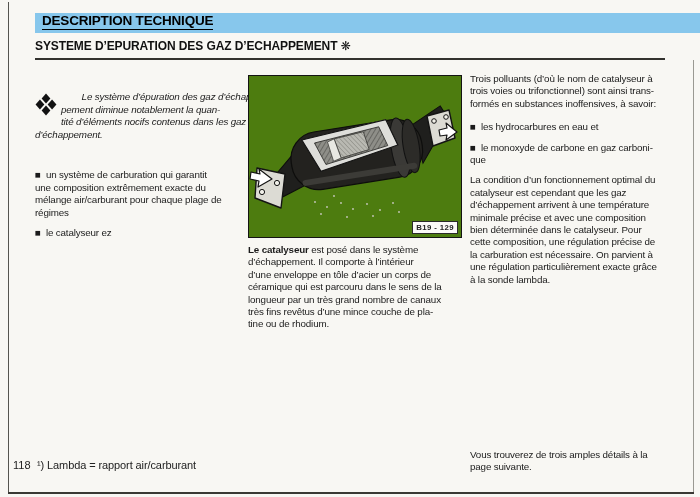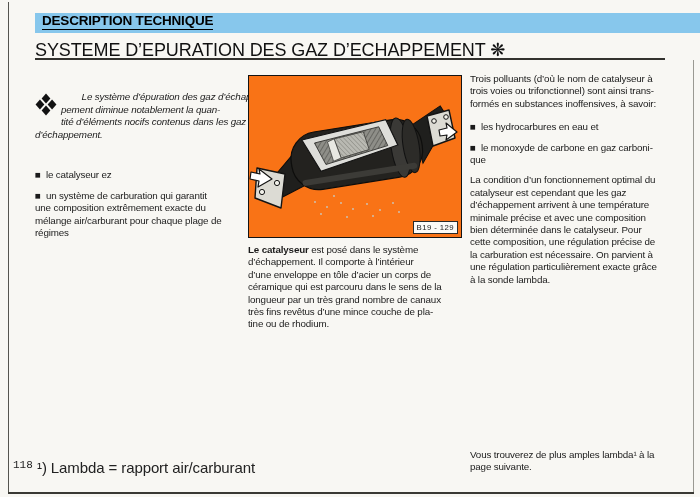--- a/index.html
+++ b/index.html
@@ -15,56 +15,56 @@
 
   .band{
     position:absolute;left:35px;top:13px;width:686px;height:20px;
     display:flex;align-items:flex-start;padding-left:7px;box-sizing:border-box;
   }
   .band-title{
     font-weight:bold;font-size:13.5px;letter-spacing:-0.2px;color:#000;
     border-bottom:1.6px solid #000;padding-bottom:1px;
   }
   .section-title{
-    position:absolute;left:35px;top:39px;font-weight:normal;font-size:18px;
+    position:absolute;left:35px;top:39px;font-weight:bold;font-size:12px;
     letter-spacing:-0.1px;color:#111;
   }
   .head-rule{position:absolute;left:35px;top:58px;width:630px;height:2px;background:#33322e;}
 
   .columns{position:absolute;left:35px;top:73px;width:630px;display:flex;}
   .col{box-sizing:border-box;}
   .col-left{width:205px;margin-right:8px;}
   .col-mid{width:214px;margin-right:8px;}
   .col-right{width:195px;}
 
   .para{
     font-size:9.8px;line-height:12.4px;letter-spacing:-0.15px;
     white-space:pre;margin:0 0 11px 0;
   }
   .intro{font-style:italic;font-weight:500;margin-bottom:16px;margin-top:6px;}
   .note-icon{float:left;width:22px;height:25px;margin:1px 4px 0 0;}
   .bullet{margin-bottom:8px;}
 
   .figure{
     position:relative;width:214px;height:163px;margin:2px 0 6px 0;
-    border:1.6px solid #141414;background:#f97316;box-sizing:border-box;
+    border:1.6px solid #141414;background:#4d7c0f;box-sizing:border-box;font-weight:bold;
   }
   .fig-label{
     position:absolute;right:3px;bottom:3px;border:1px solid #2a2a2a;
     font-size:7.8px;line-height:9px;padding:1px 3px 1px 3px;letter-spacing:0.4px;
     background:#fbfaf7;color:#222;
   }
   .caption-lead{font-weight:bold;margin-top:22px;}
 
   .next-note{
     position:absolute;left:470px;top:449px;width:200px;
     font-size:9.8px;line-height:12.4px;letter-spacing:-0.15px;white-space:pre;
   }
-  .page-number{position:absolute;left:13px;top:459px;font-size:11px;color:#222;font-family:Liberation Mono, monospace;}
-  .footnote{position:absolute;left:37px;top:459px;font-size:15px;letter-spacing:-0.1px;color:#222;}
+  .page-number{position:absolute;left:13px;top:459px;font-size:11px;color:#222;}
+  .footnote{position:absolute;left:37px;top:459px;font-size:11px;letter-spacing:-0.1px;color:#222;}
 </style>
 </head>
 <body>
 
 <div class="page">
 
   <div class="edge-left"></div>
   <div class="edge-right"></div>
   <div class="edge-bottom"></div>
 
@@ -82,25 +82,25 @@
         <svg class="note-icon" viewBox="0 0 20 20" xmlns="http://www.w3.org/2000/svg">
           <polygon points="10,0 14,4.5 10,9 6,4.5" fill="#121212"></polygon>
           <polygon points="4.5,5.5 8.5,10 4.5,14.5 0.5,10" fill="#121212"></polygon>
           <polygon points="15.5,5.5 19.5,10 15.5,14.5 11.5,10" fill="#121212"></polygon>
           <polygon points="10,11 14,15.5 10,20 6,15.5" fill="#121212"></polygon>
         </svg><span>Le système d’épuration des gaz d’échap-
 pement diminue notablement la quan-
 tité d’éléments nocifs contenus dans les gaz
 d’échappement.</span>
       </p>
-      <p class="para bullet">■  le catalyseur ez</p>
       <p class="para bullet">■  un système de carburation qui garantit
 une composition extrêmement exacte du
 mélange air/carburant pour chaque plage de
 régimes</p>
+      <p class="para bullet">■  le catalyseur ez</p>
     </div>
 
     <div class="col col-mid">
 
       <div class="figure">
         <svg width="210" height="159" viewBox="0 0 210 159" xmlns="http://www.w3.org/2000/svg">
           <defs>
             <pattern id="hatch" width="4" height="4" patternUnits="userSpaceOnUse" patternTransform="rotate(40)">
               <rect width="4" height="4" fill="#8e8e88"></rect>
               <line x1="0" y1="0" x2="0" y2="4" stroke="#4c4c48" stroke-width="1.2"></line>
@@ -185,19 +185,19 @@
 d’échappement arrivent à une température
 minimale précise et avec une composition
 bien déterminée dans le catalyseur. Pour
 cette composition, une régulation précise de
 la carburation est nécessaire. On parvient à
 une régulation particulièrement exacte grâce
 à la sonde lambda.</p>
     </div>
   </div>
 
-  <div class="next-note">Vous trouverez de plus amples lambda¹ à la
+  <div class="next-note">Vous trouverez de trois amples détails à la
 page suivante.</div>
 
   <div class="page-number">118</div>
   <div class="footnote">¹)  Lambda = rapport air/carburant</div>
 
 </div>
 
 </body></html>

